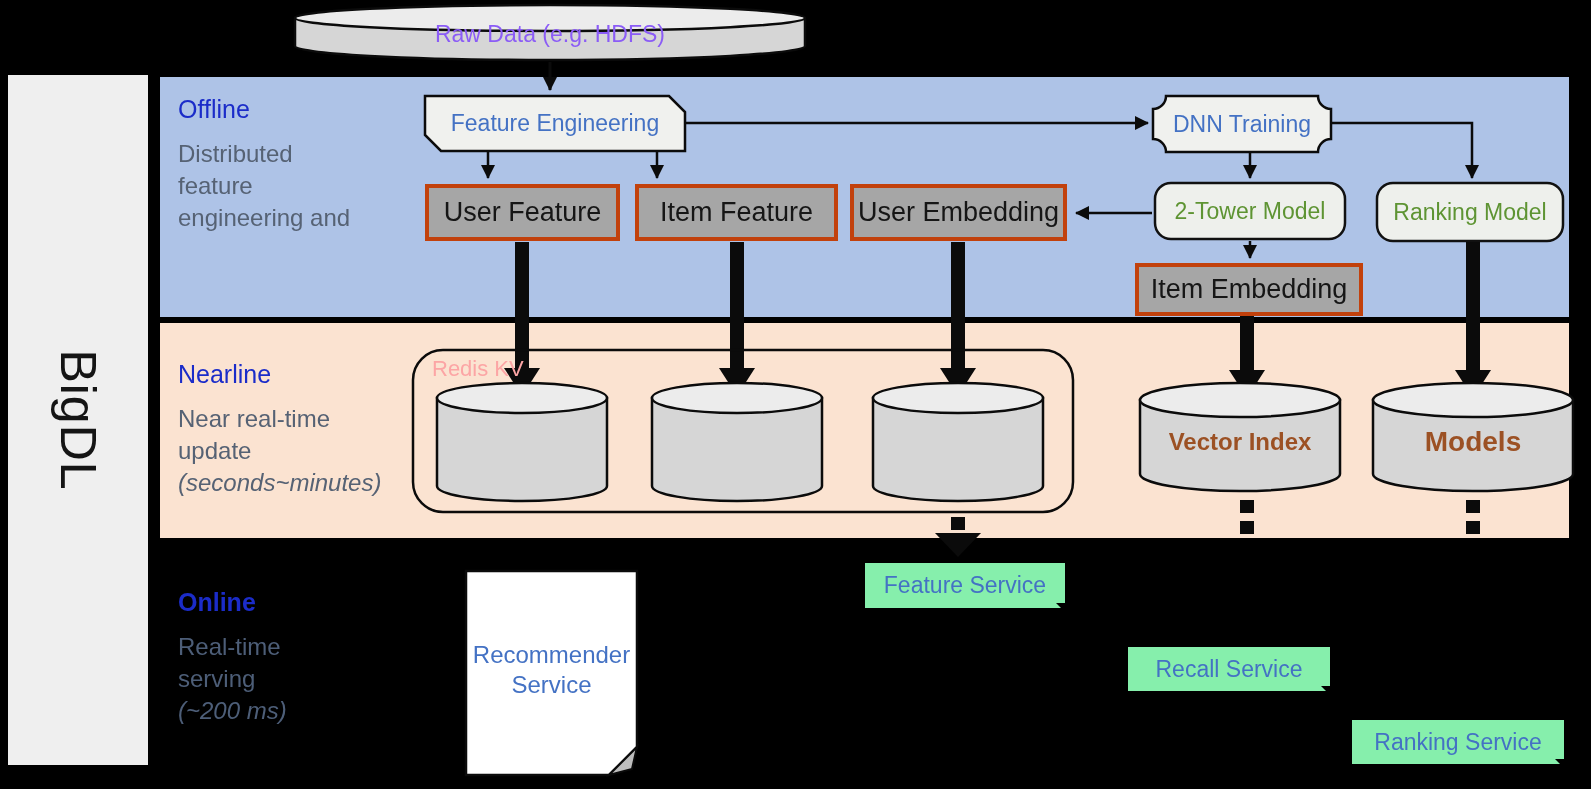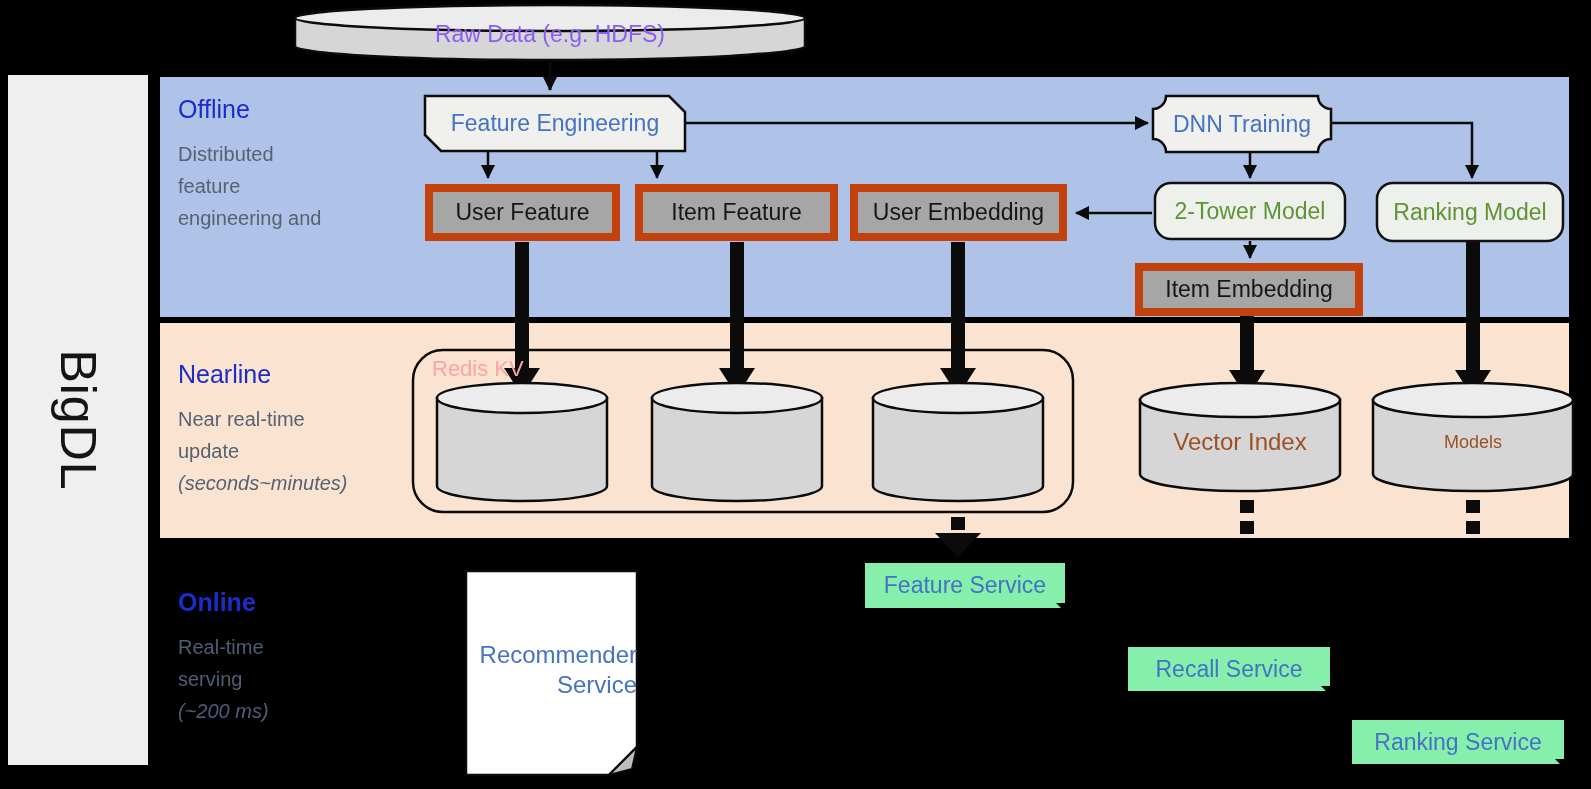--- a/index.html
+++ b/index.html
@@ -15,34 +15,34 @@
   
   .brandbar{position:absolute;left:8px;top:75px;width:140px;height:690px;background:#efefef;}
   .brand-text{
     position:absolute;left:50%;top:50%;transform:translate(-50%,-50%) rotate(90deg);
     font-size:50px;color:#151515;letter-spacing:1px;white-space:nowrap;
   }
   
   .lane-text{position:absolute;left:178px;width:235px;z-index:3;}
   .lane-title{font-size:25px;font-weight:500;color:#1b2cc9;margin-bottom:14px;}
   .lane-title-bold{font-weight:700;}
-  .lane-line{font-size:20px;color:#55627400;line-height:32px;}
+  .lane-line{font-size:24px;color:#55627400;line-height:32px;}
   .lane-light .lane-line{color:#566274;}
   .lane-dark .lane-line{color:#4d5e78;}
   .em{font-style:italic;}
   
   .lbl{position:absolute;display:flex;align-items:center;justify-content:center;
        text-align:center;z-index:3;font-size:23px;}
   .lbl-blue{color:#4472c4;}
   .lbl-green{color:#5e9433;}
-  .lbl-brown{color:#9c5124;}
+  .lbl-brown{color:#9c5124;font-weight:bold;}
   .lbl-black{color:#8b5cf6;}
   
-  .graybox{position:absolute;box-sizing:border-box;background:#a6a6a6;border:8px solid #c2410c;
-       display:flex;align-items:center;justify-content:center;font-size:23px;color:#161616;z-index:2;}
+  .graybox{position:absolute;box-sizing:border-box;background:#a6a6a6;border:4px solid #c2410c;
+       display:flex;align-items:center;justify-content:center;font-size:27px;color:#161616;z-index:2;}
   
   .service{position:absolute;box-sizing:border-box;background:#86efac;
        display:flex;align-items:center;justify-content:center;font-size:23px;color:#4472c4;z-index:2;}
   .service:after{content:'';position:absolute;right:-2px;bottom:-6px;width:0;height:0;
        border-top:11px solid #000;border-left:11px solid transparent;}
   .svg-layer{position:absolute;left:0;top:0;z-index:1;}
   .redis-label{position:absolute;left:432px;top:356px;font-size:22px;color:#fca5a5;z-index:3;}
 </style>
 </head>
 <body>
@@ -179,23 +179,23 @@
   <div class="graybox" style="left:425px;top:184px;width:195px;height:57px;">User Feature</div>
   <div class="graybox" style="left:635px;top:184px;width:203px;height:57px;text-align:right;">Item Feature</div>
   <div class="graybox" style="left:850px;top:184px;width:217px;height:57px;">User Embedding</div>
   <div class="graybox" style="left:1135px;top:263px;width:228px;height:53px;">Item Embedding</div>
 
   <div class="lbl lbl-green" style="left:1155px;top:183px;width:190px;height:56px;">2-Tower Model</div>
   <div class="lbl lbl-green" style="left:1377px;top:183px;width:186px;height:58px;">Ranking Model</div>
 
   <div class="redis-label">Redis KV</div>
   <div class="lbl lbl-brown" style="left:1140px;top:425px;width:200px;height:34px;font-size:24px;">Vector Index</div>
-  <div class="lbl lbl-brown" style="left:1373px;top:425px;width:200px;height:34px;font-size:18px;">Models</div>
-
-  <div class="lbl lbl-blue" style="left:466px;top:628px;width:171px;height:84px;flex-direction:column;font-size:24px;line-height:30px;align-items:flex-end;">
+  <div class="lbl lbl-brown" style="left:1373px;top:425px;width:200px;height:34px;font-size:28px;">Models</div>
+
+  <div class="lbl lbl-blue" style="left:466px;top:628px;width:171px;height:84px;flex-direction:column;font-size:24px;line-height:30px;">
     <span>Recommender</span>
     <span>Service</span>
   </div>
   <div class="service" style="left:865px;top:563px;width:200px;height:45px;">Feature Service</div>
   <div class="service" style="left:1128px;top:647px;width:202px;height:44px;">Recall Service</div>
   <div class="service" style="left:1352px;top:720px;width:212px;height:44px;">Ranking Service</div>
 
 </div>
 
 </body></html>

